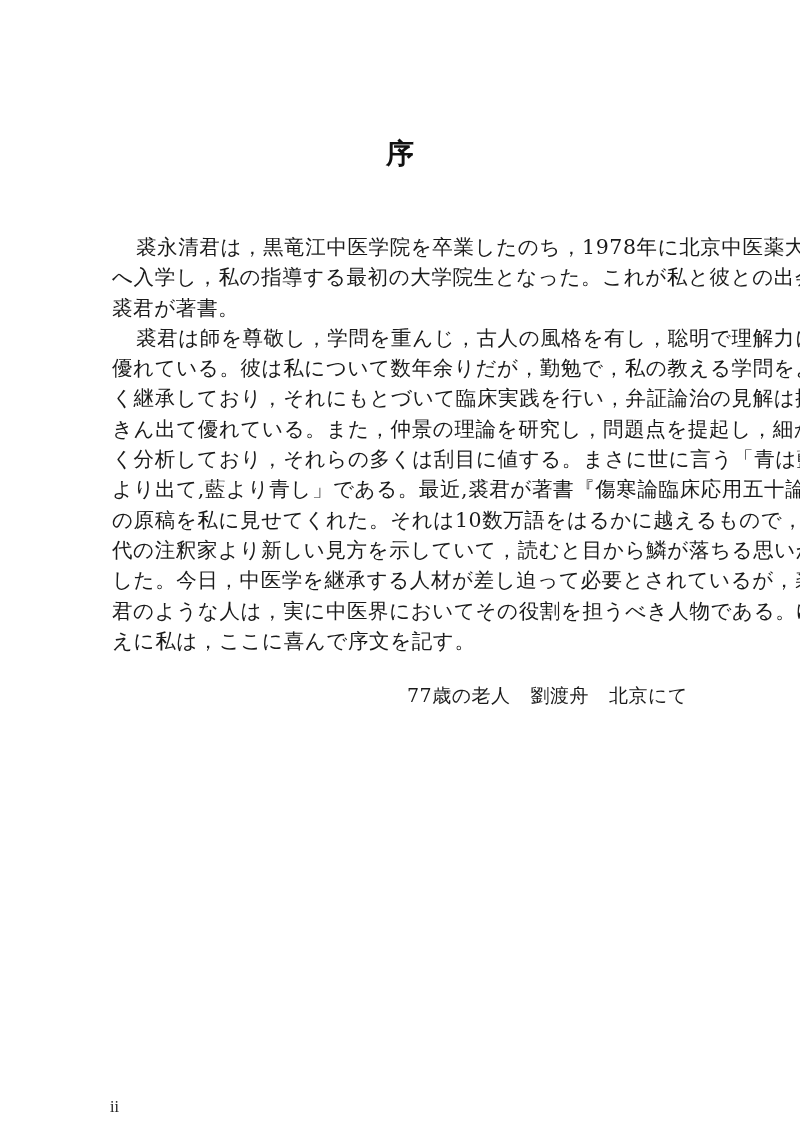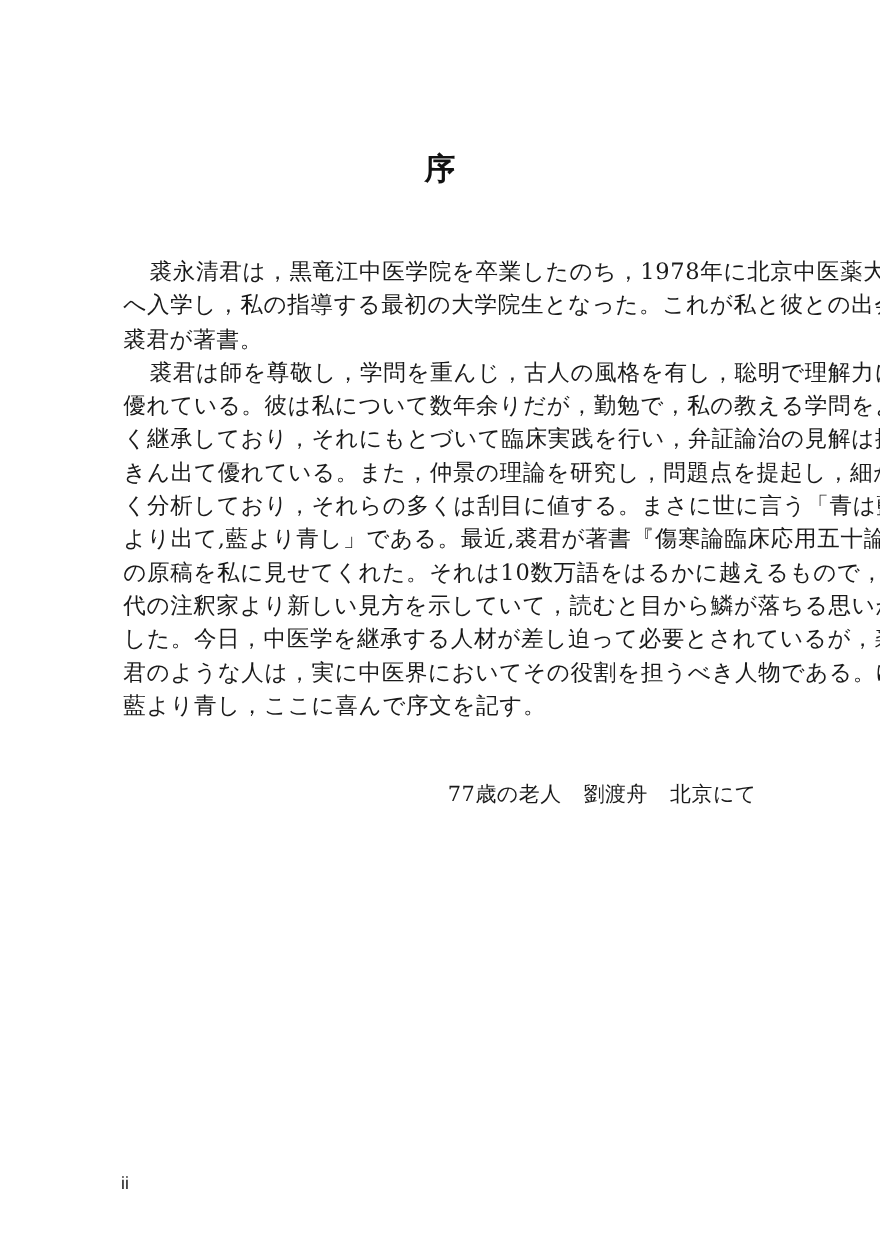--- a/index.html
+++ b/index.html
@@ -54,30 +54,29 @@
       top: 680px;
       right: 112px;
       text-align: right;
     }
     .signature .sig-line {
       display: block;
       font-size: 19px;
       line-height: 30px;
       white-space: nowrap;
       letter-spacing: 0.5px;
-      margin-top: 27px;
     }
     .sig-gap { display: inline-block; width: 20px; }
     .page-number {
       position: absolute;
       left: 110px;
-      top: 1068px;
+      top: 1098px;
       font-size: 16px;
       line-height: 18px;
-      font-family: Liberation Sans, sans-serif;
+      font-family: Liberation Serif, serif;
     }
   </style>
 </head>
 <body>
 
 <div class="page">
 
   <div class="title">序</div>
 
   <div class="body-text">
@@ -89,21 +88,21 @@
     <span class="line indent">裘君は師を尊敬し，学問を重んじ，古人の風格を有し，聡明で理解力に</span>
     <span class="line">優れている。彼は私について数年余りだが，勤勉で，私の教える学問をよ</span>
     <span class="line">く継承しており，それにもとづいて臨床実践を行い，弁証論治の見解は抜</span>
     <span class="line">きん出て優れている。また，仲景の理論を研究し，問題点を提起し，細か</span>
     <span class="line">く分析しており，それらの多くは刮目に値する。まさに世に言う「青は藍</span>
     <span class="line">より出て,藍より青し」である。最近,裘君が著書『傷寒論臨床応用五十論』</span>
     <span class="line">の原稿を私に見せてくれた。それは10数万語をはるかに越えるもので，歴</span>
     <span class="line">代の注釈家より新しい見方を示していて，読むと目から鱗が落ちる思いが</span>
     <span class="line">した。今日，中医学を継承する人材が差し迫って必要とされているが，裘</span>
     <span class="line">君のような人は，実に中医界においてその役割を担うべき人物である。ゆ</span>
-    <span class="line">藍より青し，ここに喜んで序文を記す。</span>
+    <span class="line">えに私は，ここに喜んで序文を記す。</span>
   </div>
 
   <div class="signature">
     <span class="sig-line">
       <span>77歳の老人</span><span class="sig-gap"></span><span>劉渡舟</span><span class="sig-gap"></span><span>北京にて</span>
     </span>
   </div>
 
   <div class="page-number">ii</div>
 

